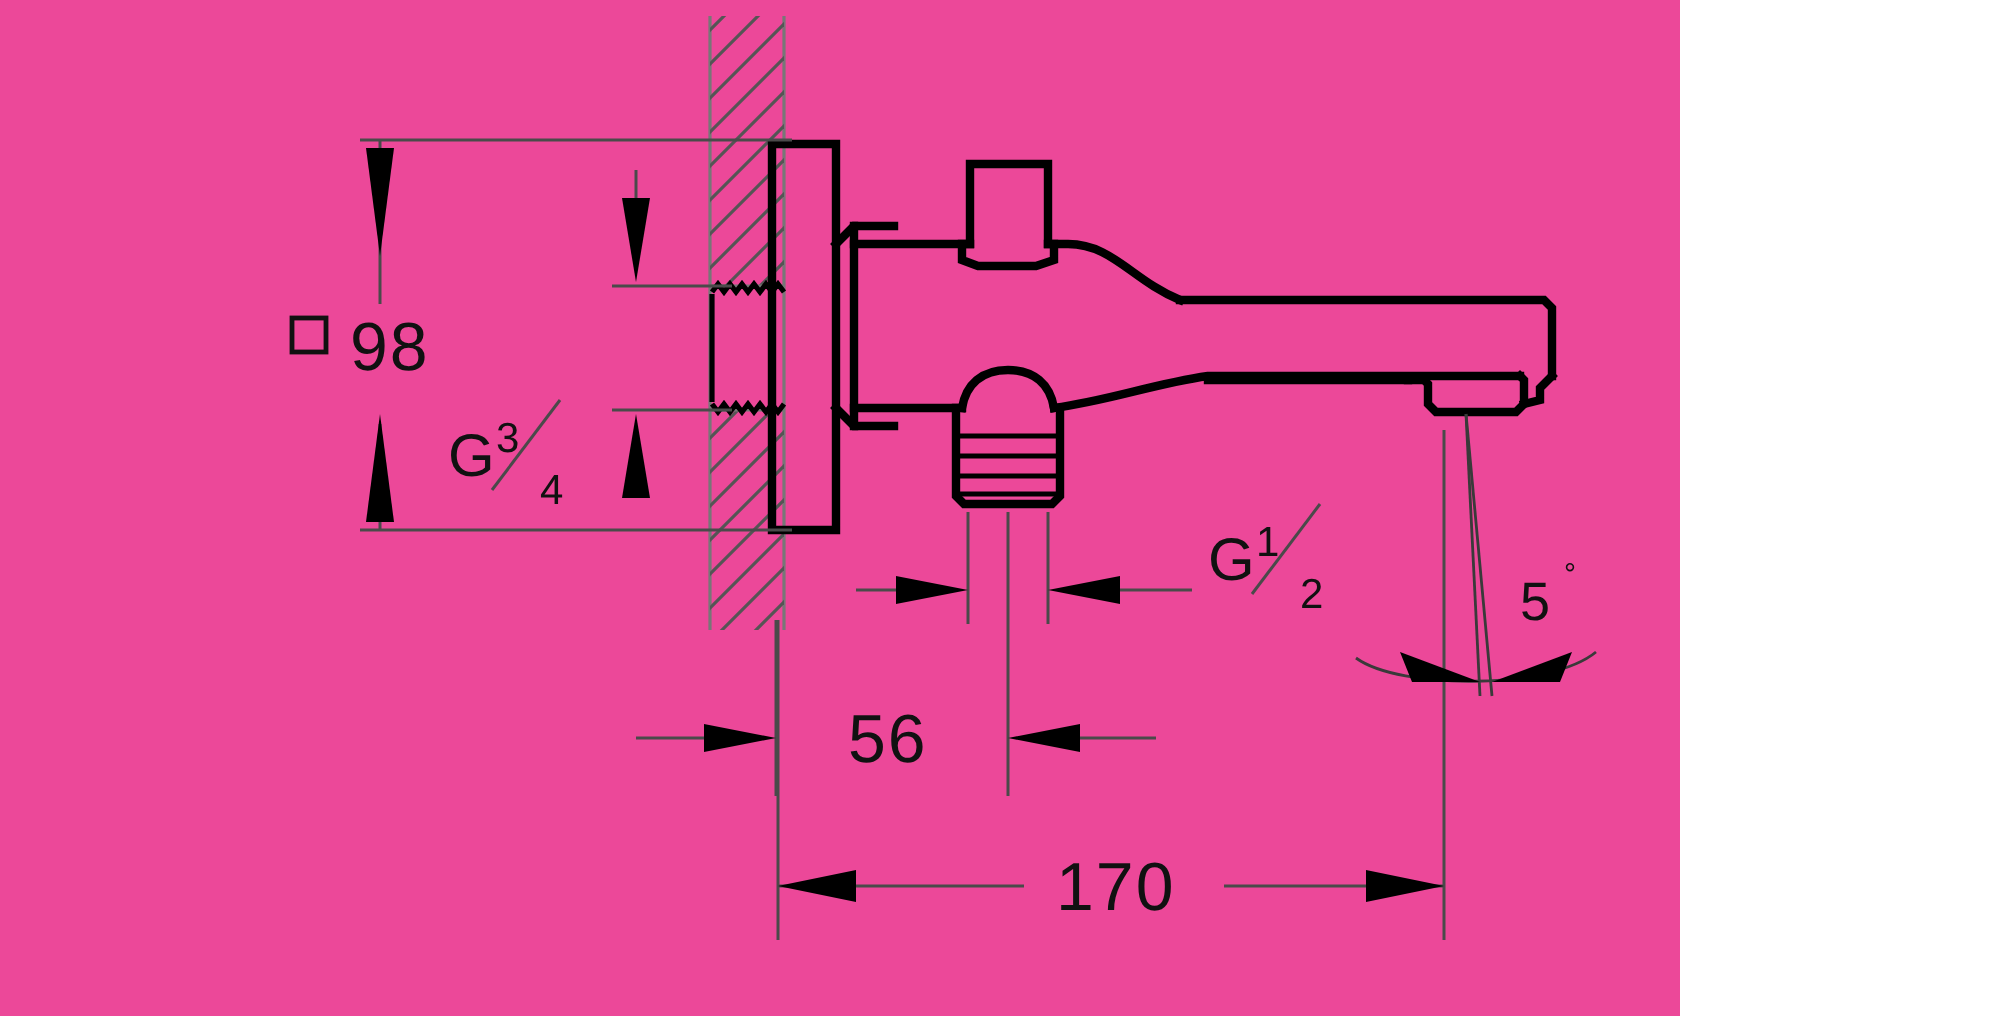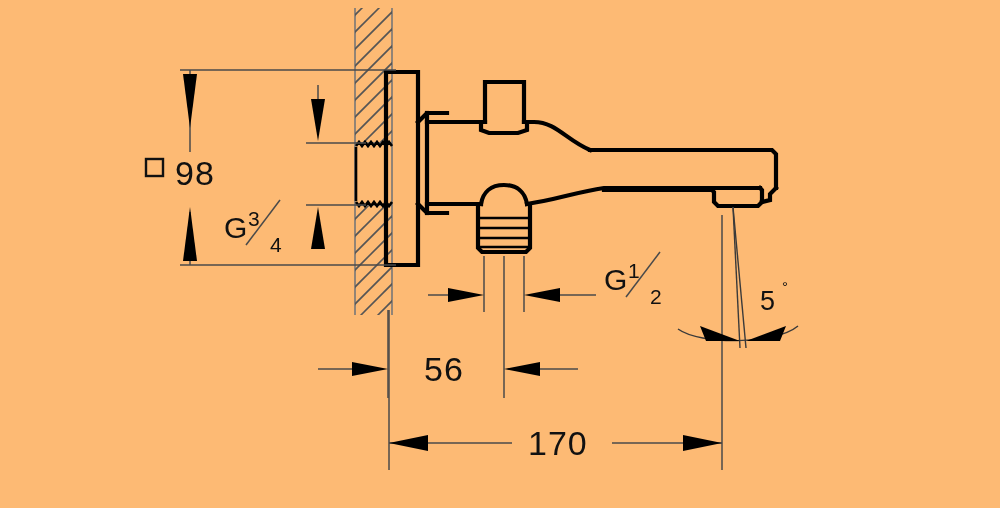--- a/index.html
+++ b/index.html
@@ -5,23 +5,23 @@
   html, body {
     margin: 0;
     padding: 0;
     background: #ffffff;
   }
   body {
     font-family: "Liberation Sans", sans-serif;
   }
   #drawing-root {
     position: relative;
-    width: 1000px;
+    width: 840px;
     height: 508px;
-    background: #fdba74;
+    background: #ec4899;
     overflow: hidden;
   }
   svg#tech-drawing {
     display: block;
     width: 1000px;
     height: 508px;
   }
   .dim-text {
     font-family: "Liberation Sans", sans-serif;
     font-size: 34px;

